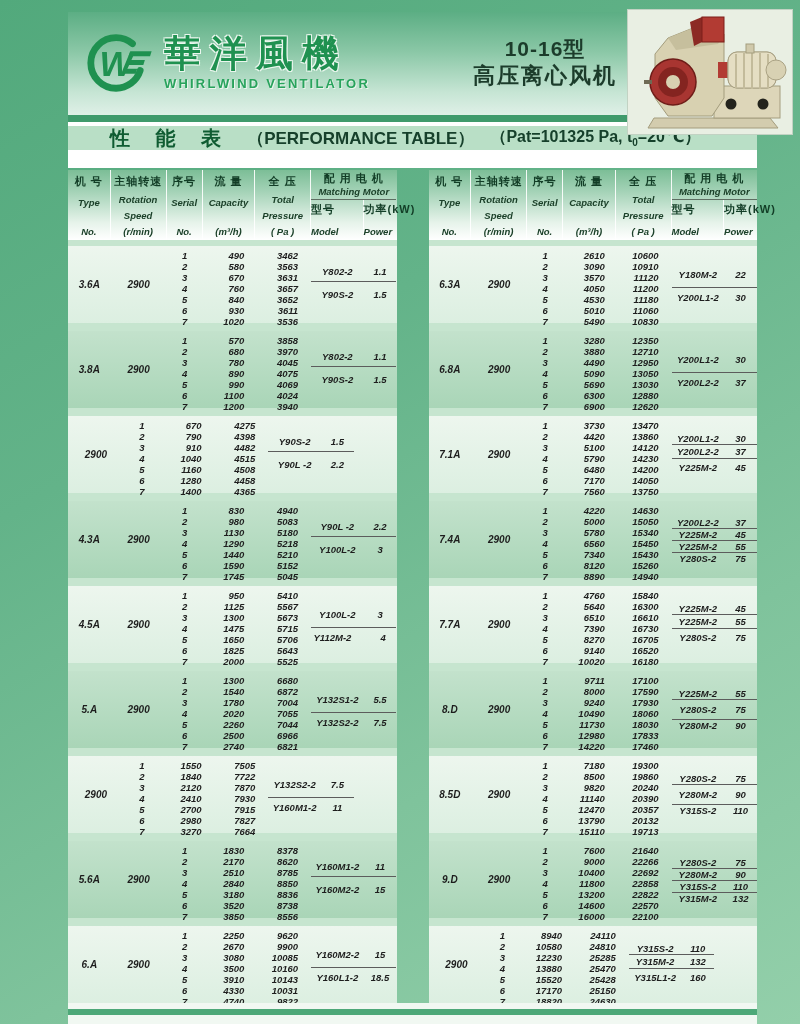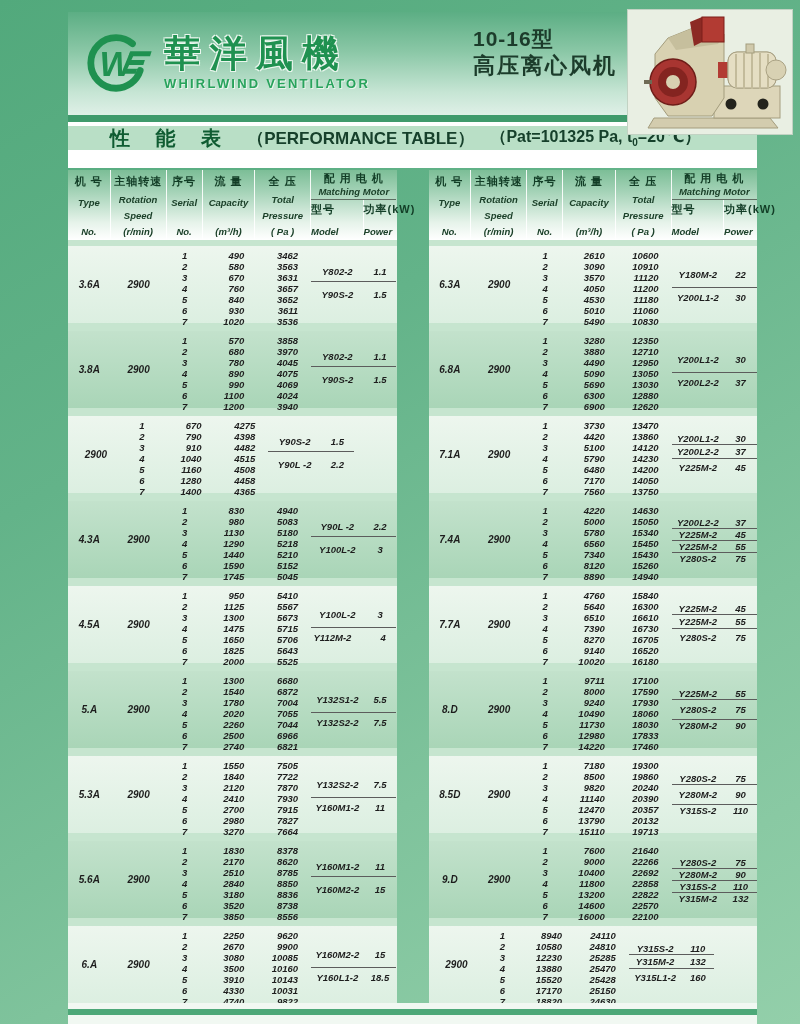--- a/index.html
+++ b/index.html
@@ -8,21 +8,21 @@
         background:linear-gradient(150deg,#52a97c 0%,#63b389 35%,#7fc39c 70%,#93cfaa 100%)}
 
   
   .banner{position:absolute;left:68px;top:12px;width:689px;height:103px;
           background:linear-gradient(180deg,#5cae84 0%,#8ac7a6 38%,#c6e5d4 78%,#dff0e7 100%)}
   .logo{position:absolute;left:16px;top:14px;display:flex;align-items:center;gap:10px}
   .logo-text .brand-cn{font-size:37px;font-weight:bold;color:#1f9150;letter-spacing:9px;line-height:1.05;
           text-shadow:1px 1px 0 #eaf6ee,-1px -1px 0 #eaf6ee,1px -1px 0 #eaf6ee,-1px 1px 0 #eaf6ee}
   .logo-text .brand-en{font-size:13px;font-weight:bold;color:#28a35c;letter-spacing:2.2px;margin-top:2px;
           text-shadow:1px 1px 0 #eaf6ee}
-  .product-title{position:absolute;right:140px;top:14px;text-align:left;color:#1c3c2b;font-weight:bold;line-height:1.25}
+  .product-title{position:absolute;right:140px;top:24px;text-align:center;color:#1c3c2b;font-weight:bold;line-height:1.25}
   .product-title .l1{font-size:21px;letter-spacing:1px}
   .product-title .l2{font-size:22px;letter-spacing:2px}
 
   .dark-band{position:absolute;left:68px;top:115px;width:689px;height:7px;background:#3f9a6c}
 
   
   .fan-photo{position:absolute;left:628px;top:10px;width:164px;height:124px;background:#e9efe3;z-index:5;
              box-shadow:0 0 0 1px #c2d2c3}
 
   
@@ -492,21 +492,20 @@
               <div class="m-model">Y132S1-2</div>
               <div class="m-power">5.5</div>
             </div>
             <div class="m-entry" style="flex-grow: 3;">
               <div class="m-model">Y132S2-2</div>
               <div class="m-power">7.5</div>
             </div>
           </div>
         </div>
         <div class="group g-light">
-          <div class="gc type">5.3A</div>
           <div class="gc speed">2900</div>
           <div class="g-rows">
             <div class="g-row">
               <div class="g-serial">1</div>
               <div class="g-cap">1550</div>
               <div class="g-pres">7505</div>
             </div>
             <div class="g-row">
               <div class="g-serial">2</div>
               <div class="g-cap">1840</div>

